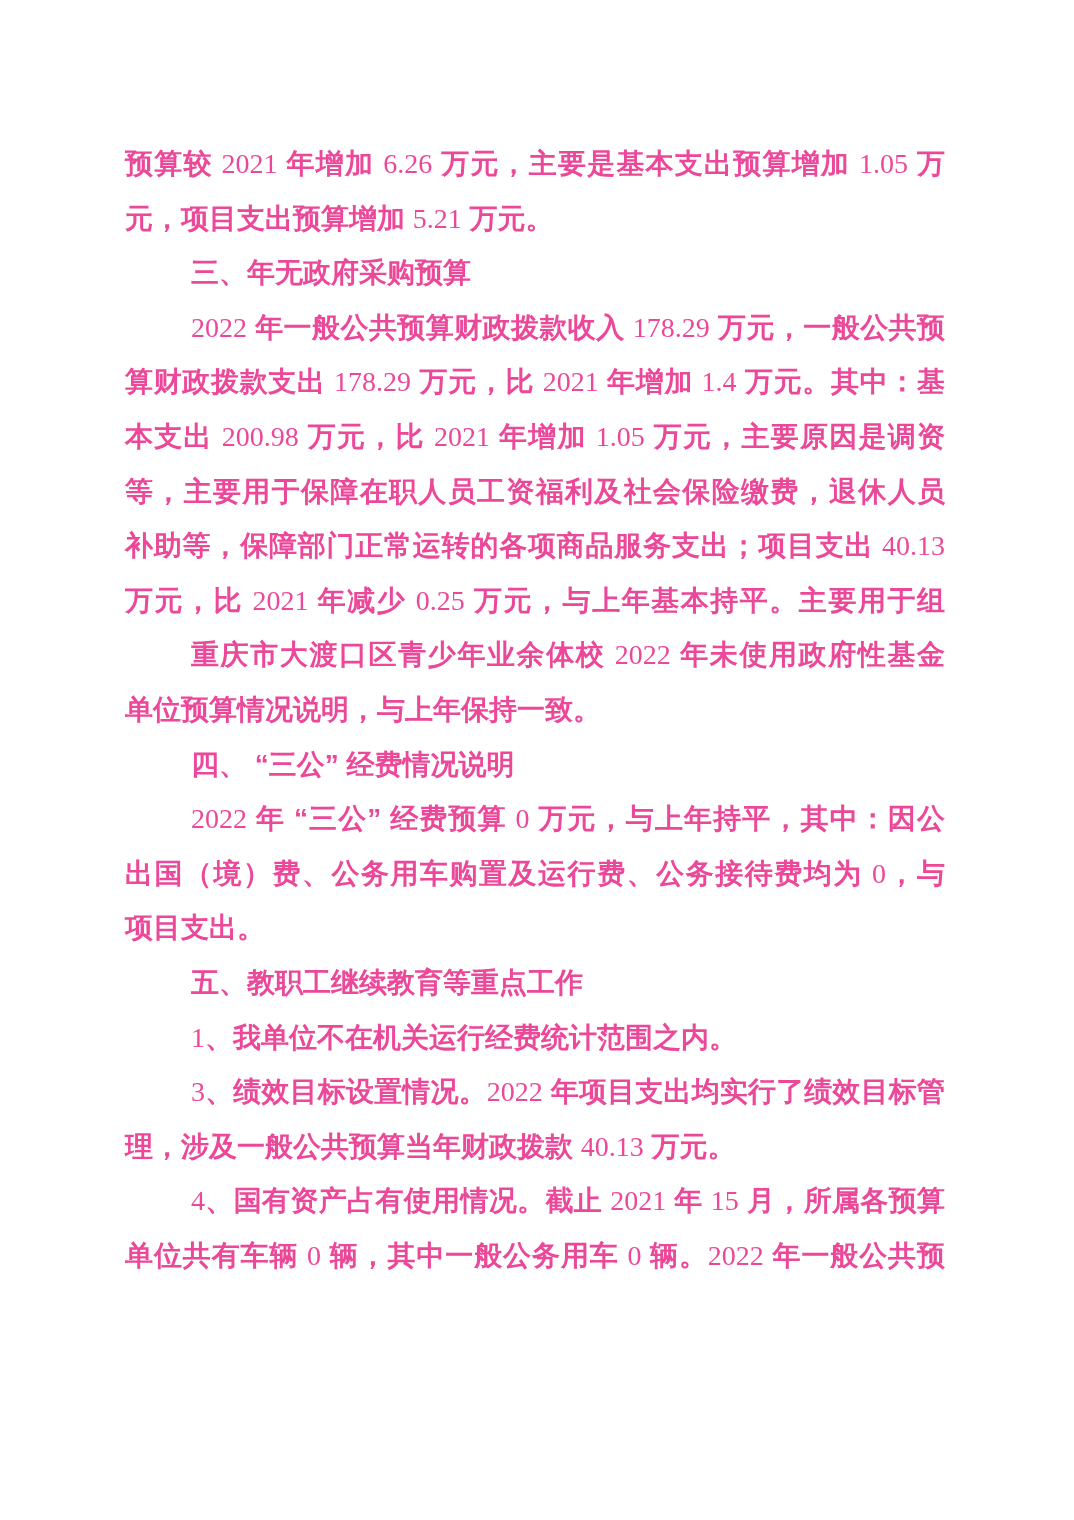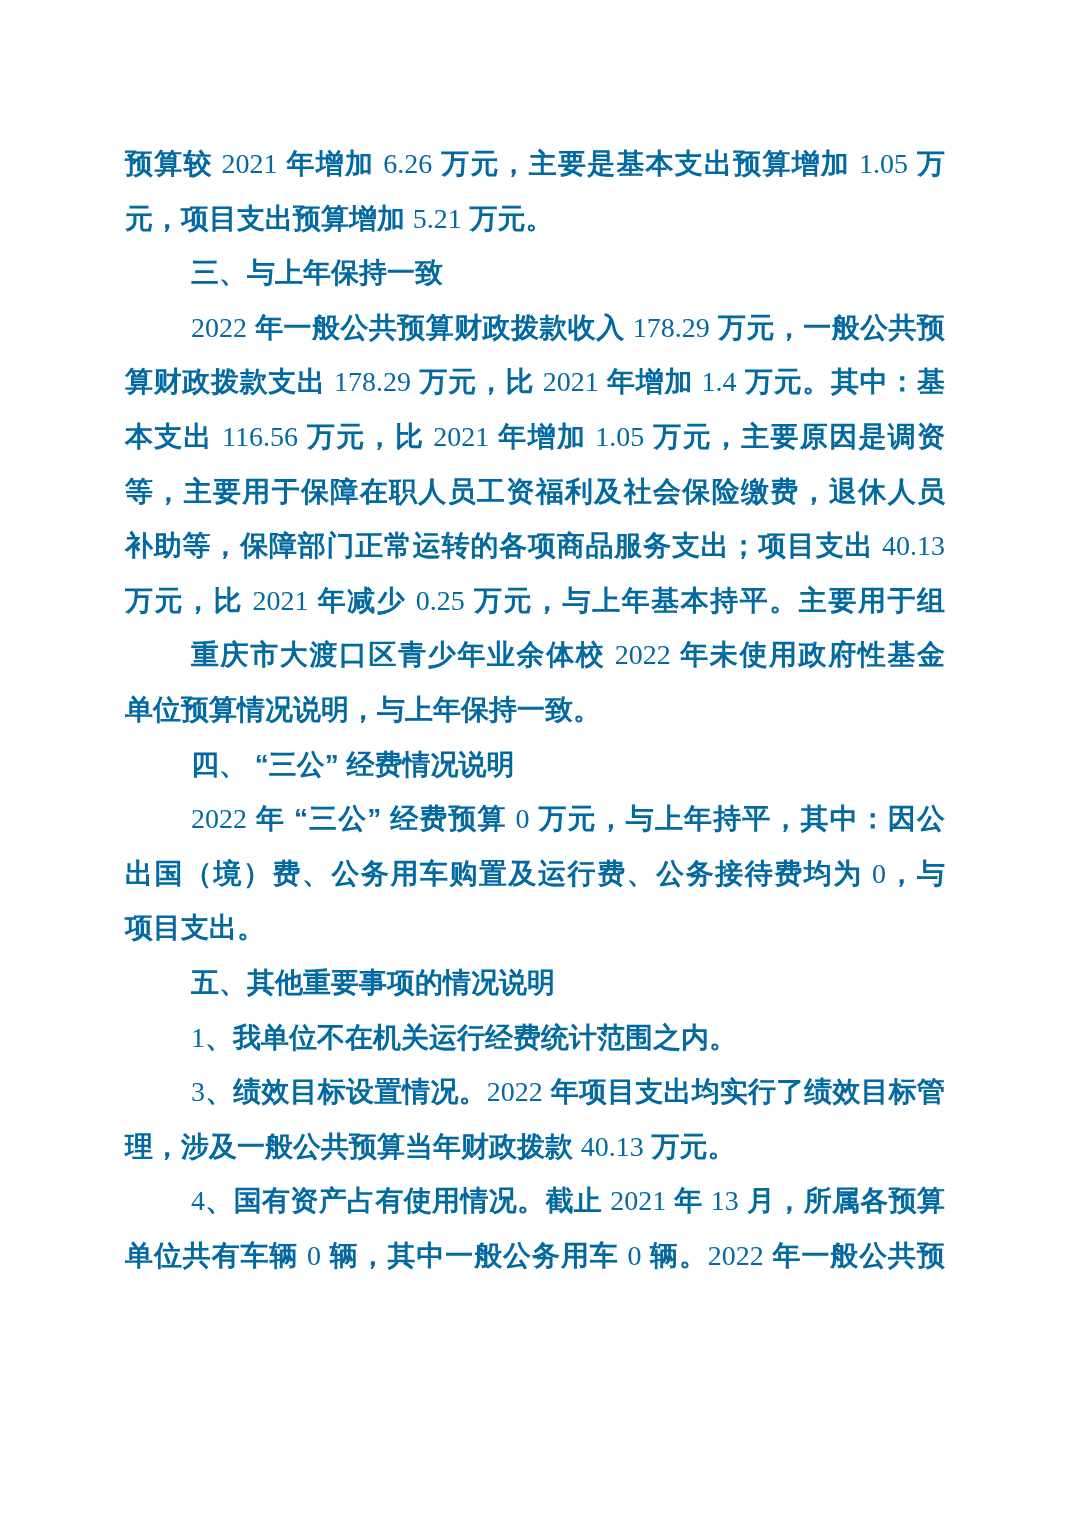--- a/index.html
+++ b/index.html
@@ -12,21 +12,21 @@
     width: 1074px;
     height: 1520px;
     background: #ffffff;
     overflow: hidden;
   }
   .text-block {
     position: absolute;
     left: 125px;
     top: 137px;
     width: 820px;
-    color: #0369a1;
+    color: #ec4899;
     font-family: "Liberation Sans", "DejaVu Sans", sans-serif;
     font-size: 28px;
     font-weight: 600;
     line-height: 54.6px;
   }
   .line {
     height: 54.6px;
     overflow: visible;
   }
   
@@ -44,33 +44,33 @@
     font-weight: 400;
   }
 </style>
 </head>
 <body>
 
 <div class="page">
   <div class="text-block" id="text-block">
       <div class="line j">预算较 <span class="latin">2021</span> 年增加 <span class="latin">6.26</span> 万元，主要是基本支出预算增加 <span class="latin">1.05</span> 万</div>
       <div class="line">元，项目支出预算增加 <span class="latin">5.21</span> 万元。</div>
-      <div class="line in">三、与上年保持一致</div>
+      <div class="line in">三、年无政府采购预算</div>
       <div class="line j in"><span class="latin">2022</span> 年一般公共预算财政拨款收入 <span class="latin">178.29</span> 万元，一般公共预</div>
       <div class="line j">算财政拨款支出 <span class="latin">178.29</span> 万元，比 <span class="latin">2021</span> 年增加 <span class="latin">1.4</span> 万元。其中：基</div>
-      <div class="line j">本支出 <span class="latin">116.56</span> 万元，比 <span class="latin">2021</span> 年增加 <span class="latin">1.05</span> 万元，主要原因是调资</div>
+      <div class="line j">本支出 <span class="latin">200.98</span> 万元，比 <span class="latin">2021</span> 年增加 <span class="latin">1.05</span> 万元，主要原因是调资</div>
       <div class="line j">等，主要用于保障在职人员工资福利及社会保险缴费，退休人员</div>
       <div class="line j">补助等，保障部门正常运转的各项商品服务支出；项目支出 <span class="latin">40.13</span></div>
       <div class="line j">万元，比 <span class="latin">2021</span> 年减少 <span class="latin">0.25</span> 万元，与上年基本持平。主要用于组</div>
       <div class="line j in">重庆市大渡口区青少年业余体校 <span class="latin">2022</span> 年未使用政府性基金</div>
       <div class="line">单位预算情况说明，与上年保持一致。</div>
       <div class="line in">四、 “三公” 经费情况说明</div>
       <div class="line j in"><span class="latin">2022</span> 年 “三公” 经费预算 <span class="latin">0</span> 万元，与上年持平，其中：因公</div>
       <div class="line j">出国（境）费、公务用车购置及运行费、公务接待费均为 <span class="latin">0</span>，与</div>
       <div class="line">项目支出。</div>
-      <div class="line in">五、其他重要事项的情况说明</div>
+      <div class="line in">五、教职工继续教育等重点工作</div>
       <div class="line in"><span class="latin">1</span>、我单位不在机关运行经费统计范围之内。</div>
       <div class="line j in"><span class="latin">3</span>、绩效目标设置情况。<span class="latin">2022</span> 年项目支出均实行了绩效目标管</div>
       <div class="line">理，涉及一般公共预算当年财政拨款 <span class="latin">40.13</span> 万元。</div>
-      <div class="line j in"><span class="latin">4</span>、国有资产占有使用情况。截止 <span class="latin">2021</span> 年 <span class="latin">13</span> 月，所属各预算</div>
+      <div class="line j in"><span class="latin">4</span>、国有资产占有使用情况。截止 <span class="latin">2021</span> 年 <span class="latin">15</span> 月，所属各预算</div>
       <div class="line j">单位共有车辆 <span class="latin">0</span> 辆，其中一般公务用车 <span class="latin">0</span> 辆。<span class="latin">2022</span> 年一般公共预</div>
     </div>
 </div>
 
 </body></html>

